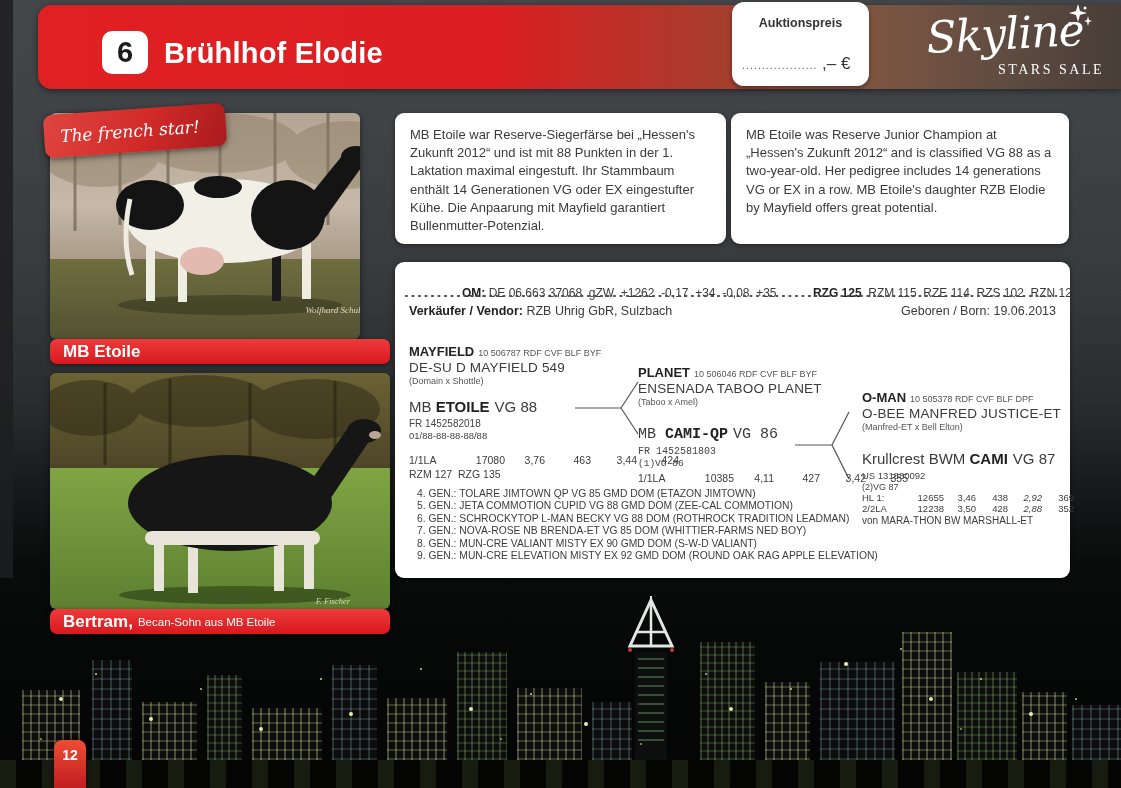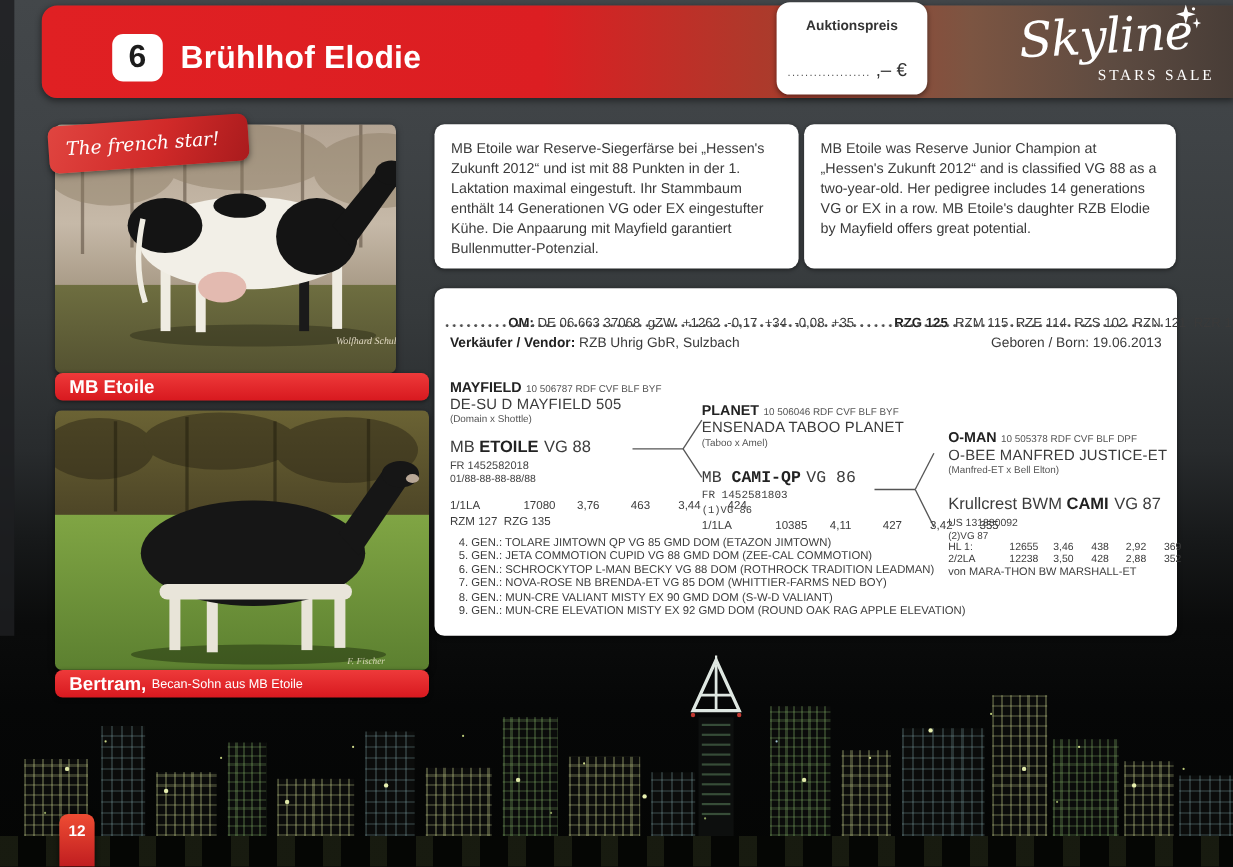--- a/index.html
+++ b/index.html
@@ -15,21 +15,21 @@
   .header-band{position:absolute;left:38px;top:5px;width:1083px;height:84px;
       border-radius:14px 0 0 14px;
       background:linear-gradient(90deg,#e02023 0%,#dc1e22 42%,#a93c2c 62%,
       #7c5542 78%,#5d4b41 90%,#483d37 100%);
       box-shadow:0 2px 6px rgba(0,0,0,.45);}
   .lot-badge{position:absolute;left:64px;top:26px;width:46px;height:43px;
       background:#fff;border-radius:10px;display:flex;align-items:center;
       justify-content:center;font-size:29px;font-weight:bold;color:#1c1c1c;}
   .page-title{position:absolute;left:126px;top:32px;color:#fff;
       font-size:29px;font-weight:bold;letter-spacing:.2px;}
-  .price-box{position:absolute;left:706px;top:2px;width:137px;height:84px;
+  .price-box{position:absolute;left:732px;top:2px;width:137px;height:84px;
       background:#fff;border-radius:12px;box-shadow:0 2px 5px rgba(0,0,0,.4);}
   .price-label{position:absolute;left:0;right:0;top:14px;text-align:center;
       font-size:12.5px;font-weight:600;color:#333;}
   .price-line{position:absolute;left:10px;bottom:12px;color:#3a3a3a;white-space:nowrap;}
   .price-dots{font-size:10px;letter-spacing:1.2px;color:#555;}
   .price-suffix{font-size:17px;color:#333;}
   .brand{position:absolute;left:905px;top:6px;width:205px;height:76px;color:#fff;}
   .brand-name{position:absolute;left:0px;top:2px;width:200px;text-align:center;
       font-family:"DejaVu Serif",serif;font-style:italic;font-size:44px;
       transform:rotate(-3deg);letter-spacing:-1px;}
@@ -88,21 +88,21 @@
   .cow-name .score{margin-left:5px;}
   .small-reg{font-size:10px;margin-top:3px;color:#444;}
   .small-class{font-size:9.5px;margin-top:1px;color:#444;}
   .srow{display:flex;font-size:10.5px;color:#3c3c3c;white-space:nowrap;}
   .sc{text-align:right;}
   .sc0{text-align:left;}
   .dam-stats .sc0{width:48px;} .dam-stats .sc1{width:48px;} .dam-stats .sc2{width:40px;}
   .dam-stats .sc3{width:46px;} .dam-stats .sc4{width:46px;} .dam-stats .sc5{width:42px;}
   .gg-stats{font-size:9.5px;}
   .gg-stats .sc0{width:40px;} .gg-stats .sc1{width:42px;} .gg-stats .sc2{width:32px;}
-  .gg-stats .sc3{width:32px;} .gg-stats .sc4{width:34px;} .gg-stats .sc5{width:32px;}
+  .gg-stats .sc3{width:32px;} .gg-stats .sc4{width:34px;font-style:italic;} .gg-stats .sc5{width:32px;}
   .indices{font-size:10.5px;margin-top:2px;white-space:pre;color:#3c3c3c;}
   .note{font-size:10px;margin-top:1px;color:#3c3c3c;white-space:nowrap;}
   .gens{position:absolute;left:22px;top:226px;font-size:10.3px;line-height:12.4px;
       color:#3c3c3c;white-space:nowrap;}
 
   
   .skyline{position:absolute;left:0;top:578px;width:1121px;height:210px;
       background:linear-gradient(180deg,#0a0b0b 0%,#060707 30%,#040504 100%);}
   .bld{position:absolute;bottom:28px;background-color:#0b0c0b;}
   .win-y{background-image:
@@ -331,21 +331,21 @@
         <path d="M226 146 L243 120"></path>
         <path d="M226 146 L243 172"></path>
         <path d="M400 183 L437 183"></path>
         <path d="M437 183 L454 150"></path>
         <path d="M437 183 L454 217"></path>
       </g>
     </svg>
 
     <div class="ped" style="left:14px;top:82px;">
       <div class="bull-line"><b>MAYFIELD</b><span class="reg-codes">10 506787  RDF CVF BLF BYF</span></div>
-      <div class="full-name">DE-SU D MAYFIELD 505</div>
+      <div class="full-name">DE-SU D MAYFIELD 549</div>
       <div class="cross">(Domain x Shottle)</div>
     </div>
 
     <div class="ped" style="left:14px;top:136px;">
       <div class="cow-name"><span>MB </span><b>ETOILE</b><span class="score">VG 88</span></div>
       <div class="small-reg">FR 1452582018</div>
       <div class="small-class">01/88-88-88-88/88</div>
     </div>
     <div class="ped dam-stats" style="left:14px;top:192px;">
       <div class="srow">

